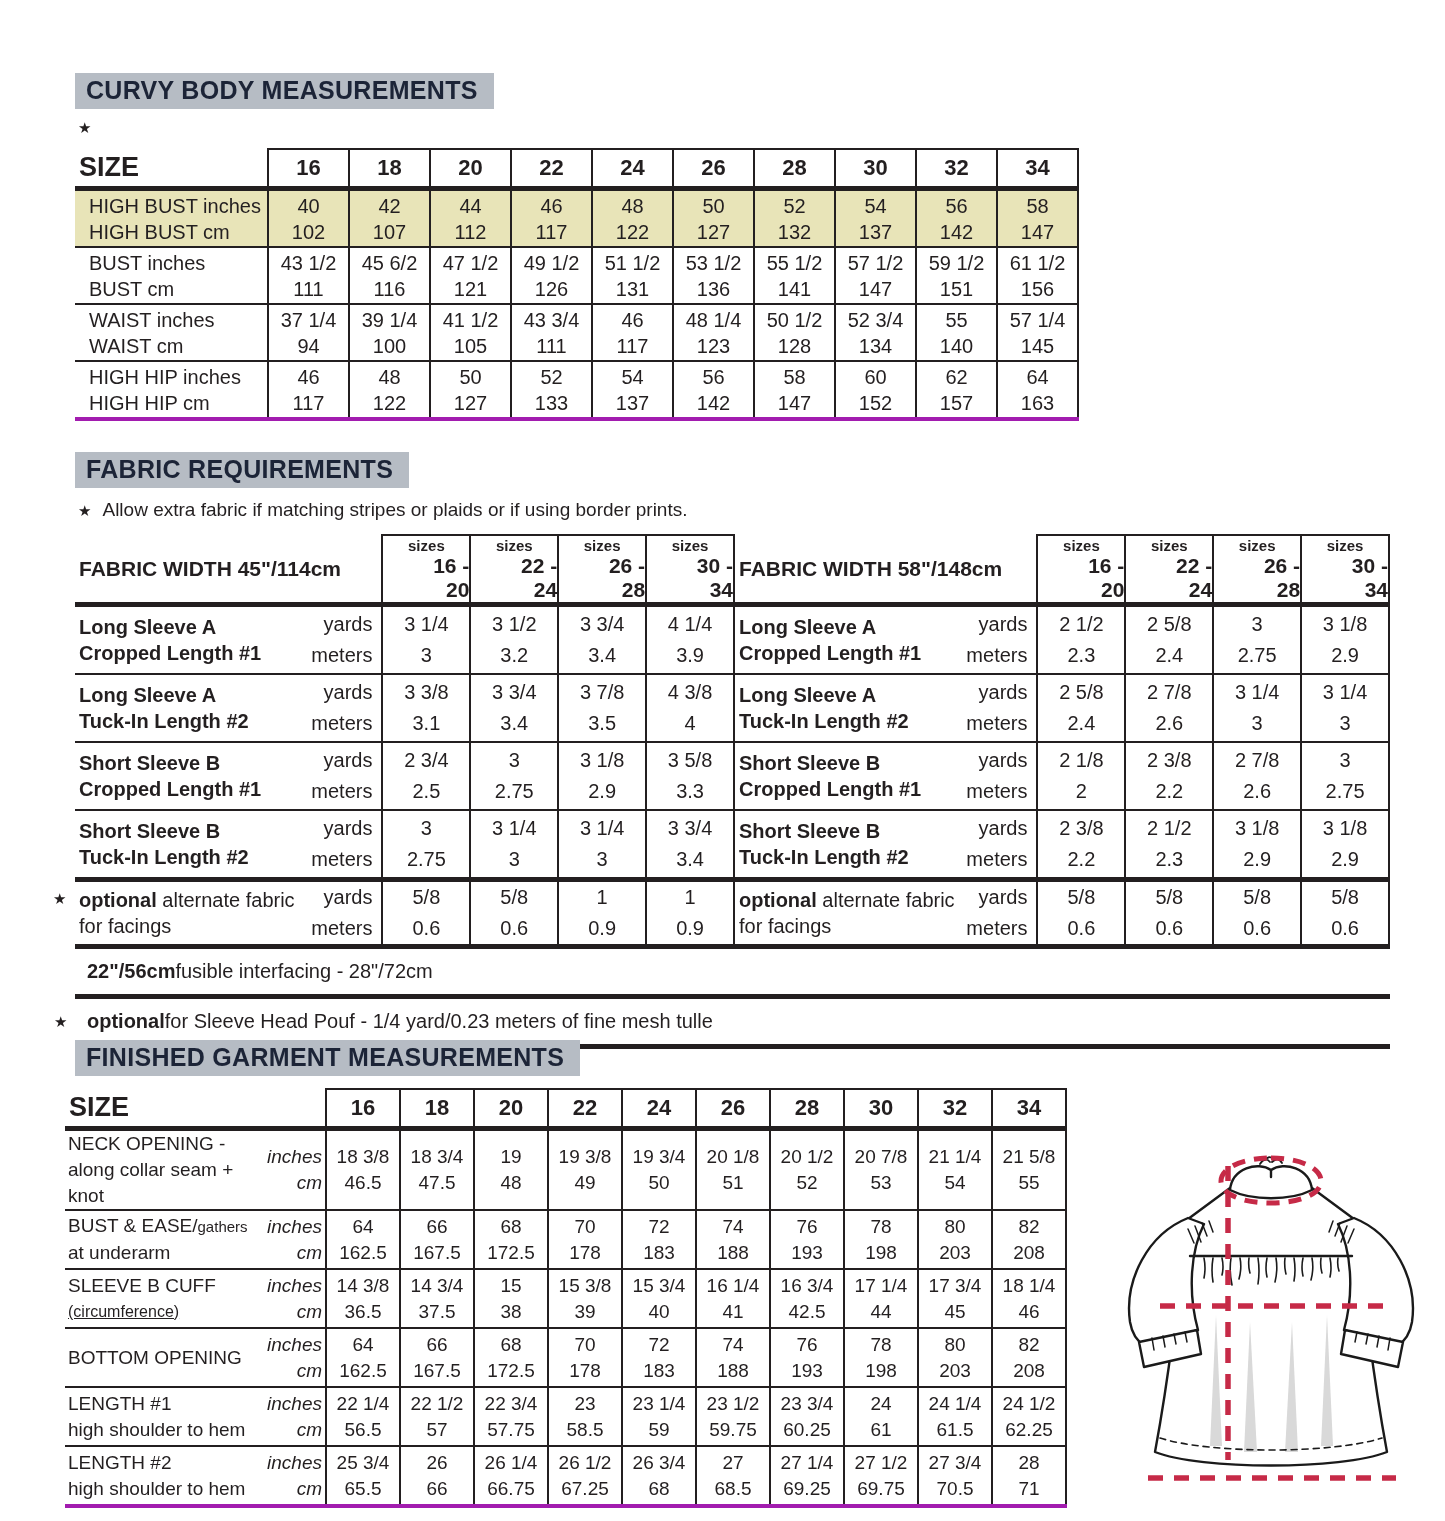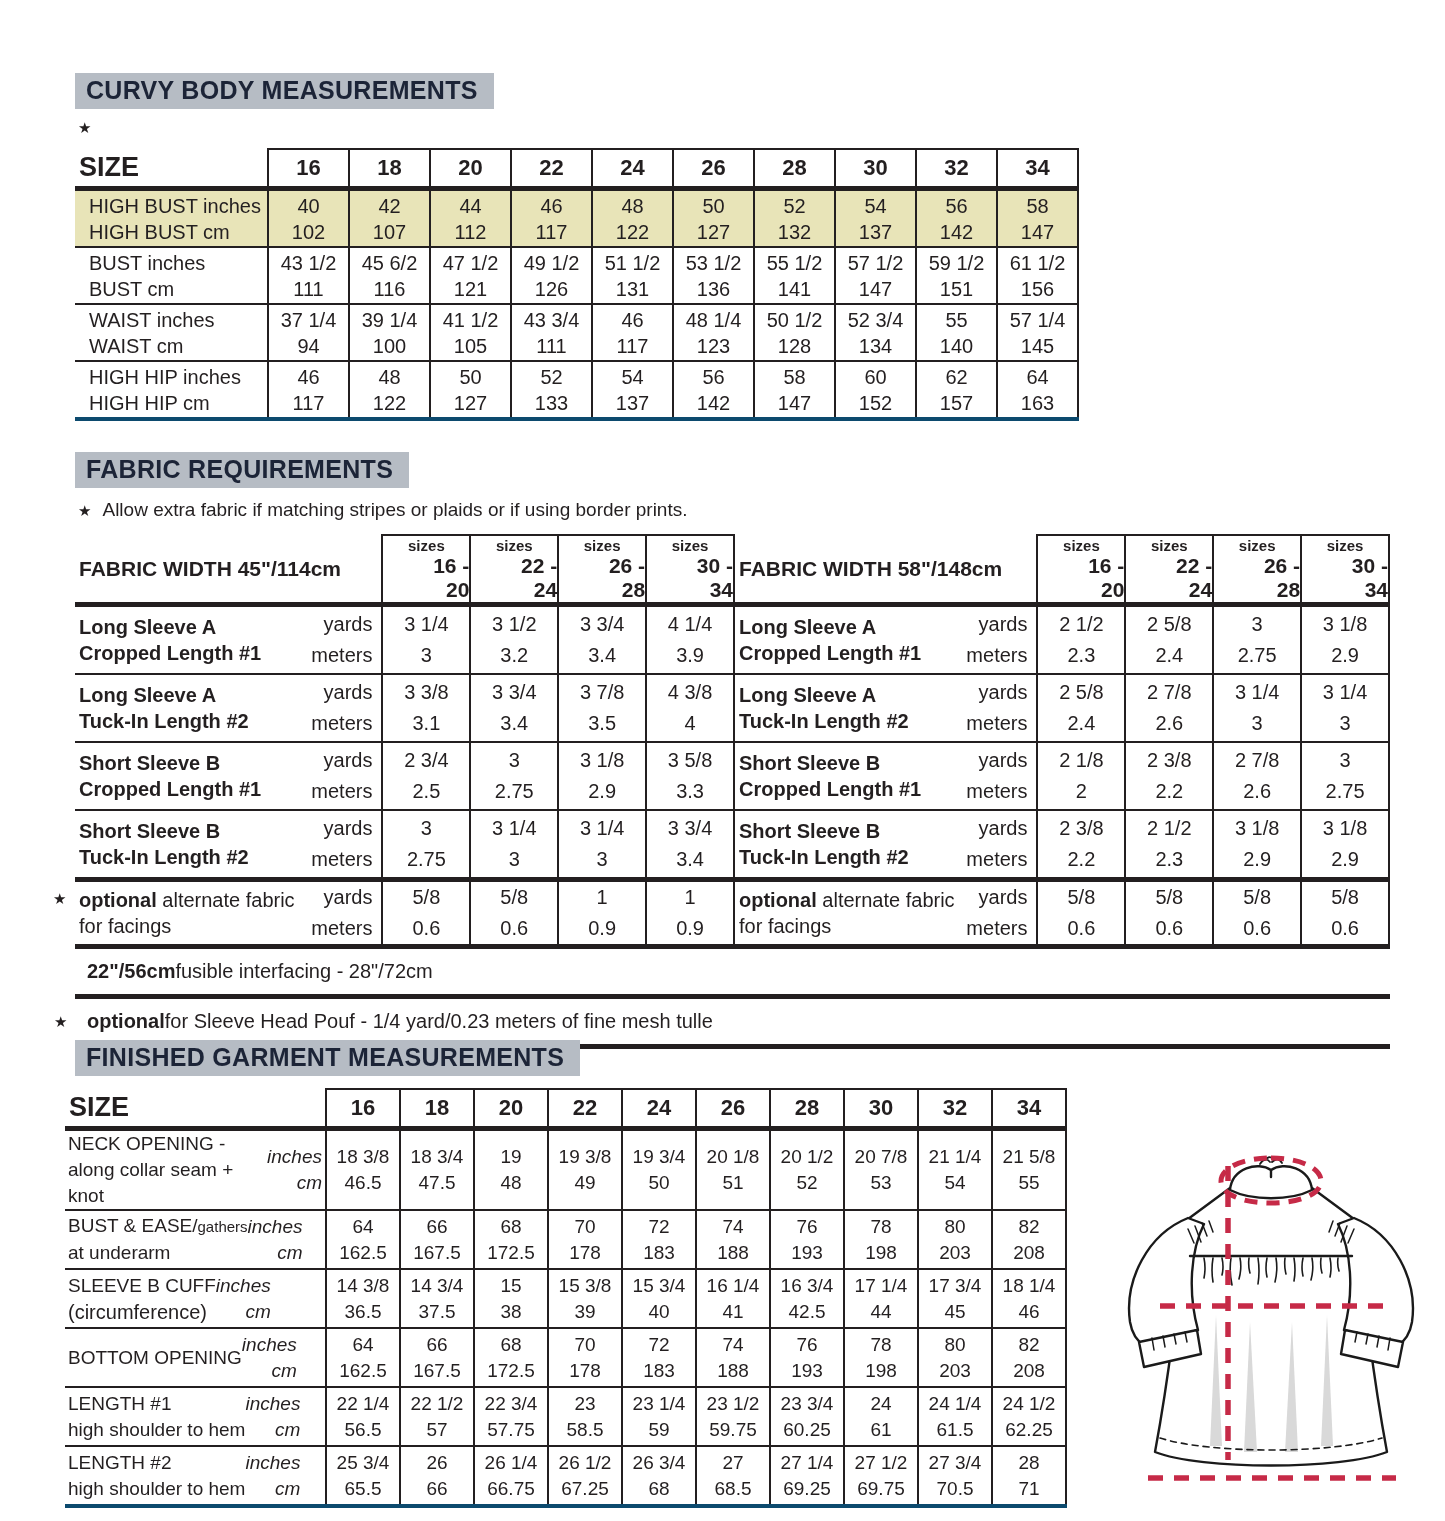--- a/index.html
+++ b/index.html
@@ -15,37 +15,37 @@
   .note { margin:11px 0 0 3px; font-size:19px; display:flex; align-items:center; gap:11px; }
   .star { font-size:15px; line-height:15px; }
 
   table { border-collapse:collapse; table-layout:fixed; }
   th, td { padding:0; }
 
   
   .mt th, .mt td { border:2px solid #231f20; text-align:center; vertical-align:middle; }
   .mt thead th { font-size:22px; font-weight:bold; height:36px; }
   .mt thead tr { border-bottom:5px solid #231f20; }
-  .mt tbody tr:last-child { border-bottom:4px solid #0c4a6e; }
+  .mt tbody tr:last-child { border-bottom:4px solid #a21caf; }
   .mt td div { line-height:26px; }
   .mt .lbl { text-align:left; border-left:none; font-weight:normal; }
   .mt thead .lbl { border-top:none; font-size:27px; font-weight:bold; padding-left:4px; }
 
   #t1 { margin:13px 0 0 0; }
   #t1 td { font-size:20px; height:55px; }
   #t1 td.lbl { padding-left:14px; }
   #t1 tr.hl td { background:#e8e4b8; }
 
   #t3 { margin:12px 0 0 0; }
   #t3 td { font-size:19px; height:57px; }
   #t3 td div { line-height:26px; }
   #t3 td.lbl { padding:0 3px 0 3px; }
-  .lblwrap { display:flex; align-items:center; }
+  .lblwrap { display:flex; justify-content:space-between; align-items:center; }
   .lblwrap .small { font-size:15px; }
-  .lblwrap .small2 { font-size:20px; }
+  .lblwrap .small2 { font-size:16px;text-decoration:underline; }
   .lblwrap .units { text-align:right;font-style:italic; }
 
   
   .fabwrap { display:flex; margin-top:13px; }
   .t2 th, .t2 td { border:2px solid #231f20; vertical-align:middle; }
   .t2 thead th { height:46px; }
   .t2 thead tr { border-bottom:5px solid #231f20; }
   .t2 tbody td { height:66px; }
   .t2 tbody tr.optrow { border-top:5px solid #231f20; }
   .t2 tbody tr.optrow td { height:58px; }

